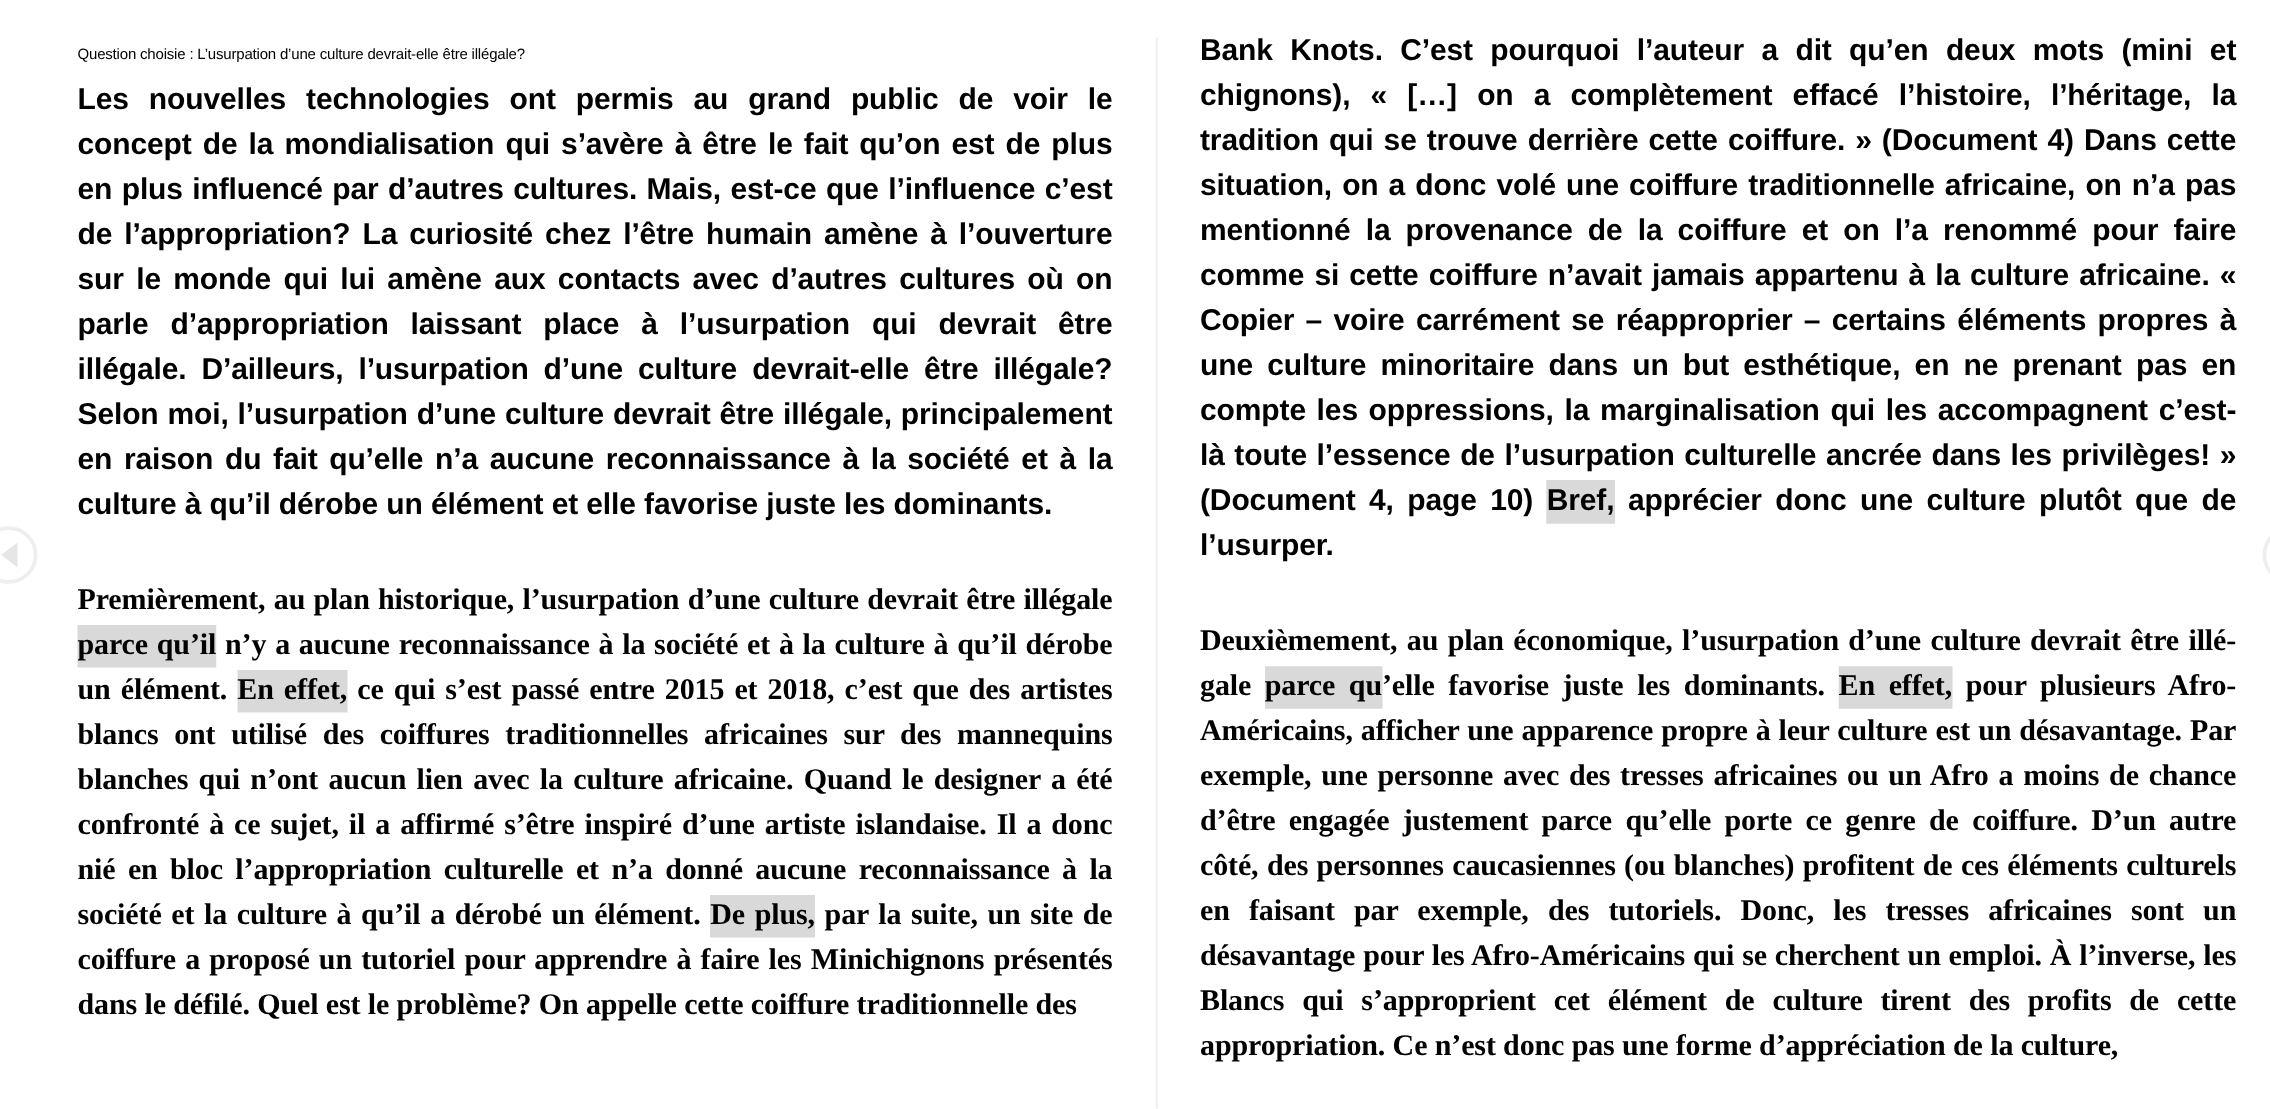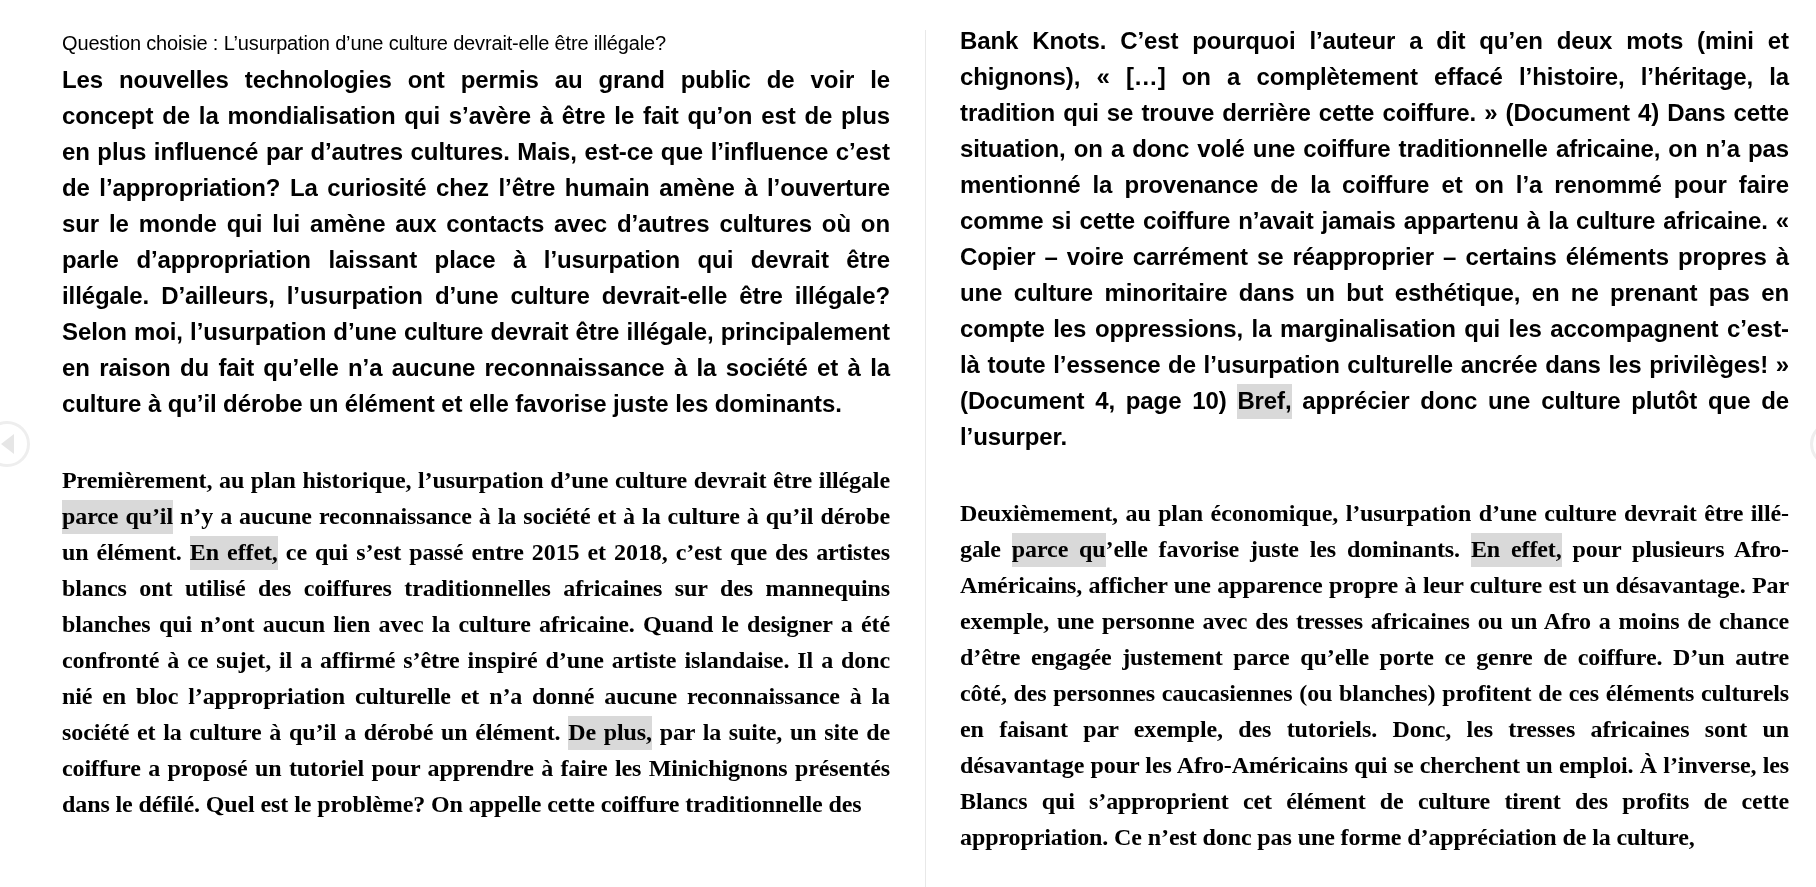--- a/index.html
+++ b/index.html
@@ -34,21 +34,21 @@
     }
     .gutter {
       position: absolute;
       left: 925px;
       top: 30px;
       width: 1px;
       height: 857px;
       background: #e8e8e8;
     }
     .question {
-      font-size: 20px;
+      font-size: 12px;
       font-weight: normal;
       line-height: 30px;
       margin: 0 0 4px 0;
       white-space: nowrap;
       letter-spacing: -0.15px;
     }
     .para {
       font-size: 24px;
       font-weight: bold;
       line-height: 36px;

